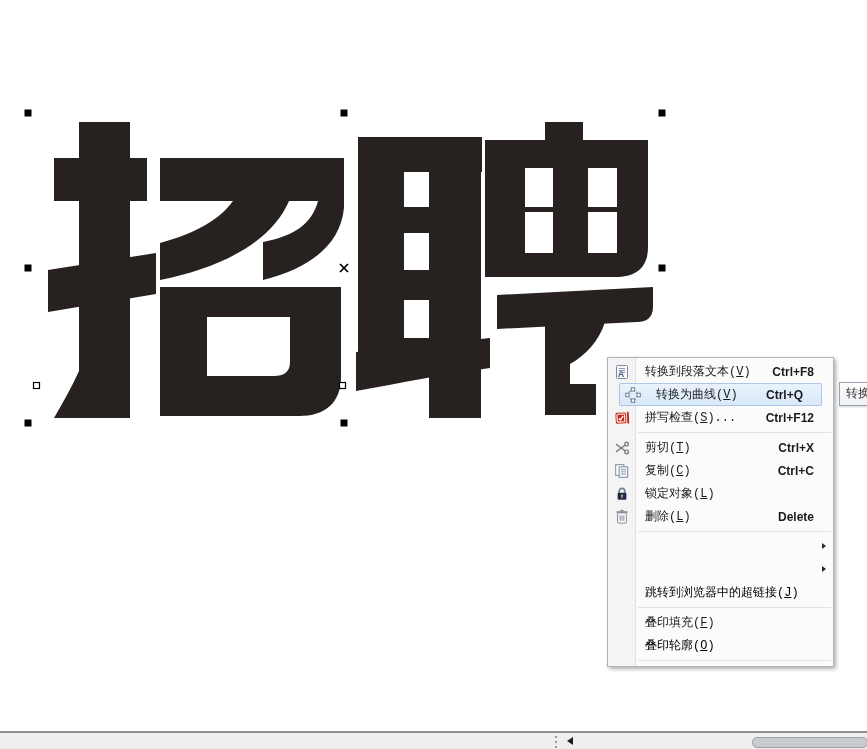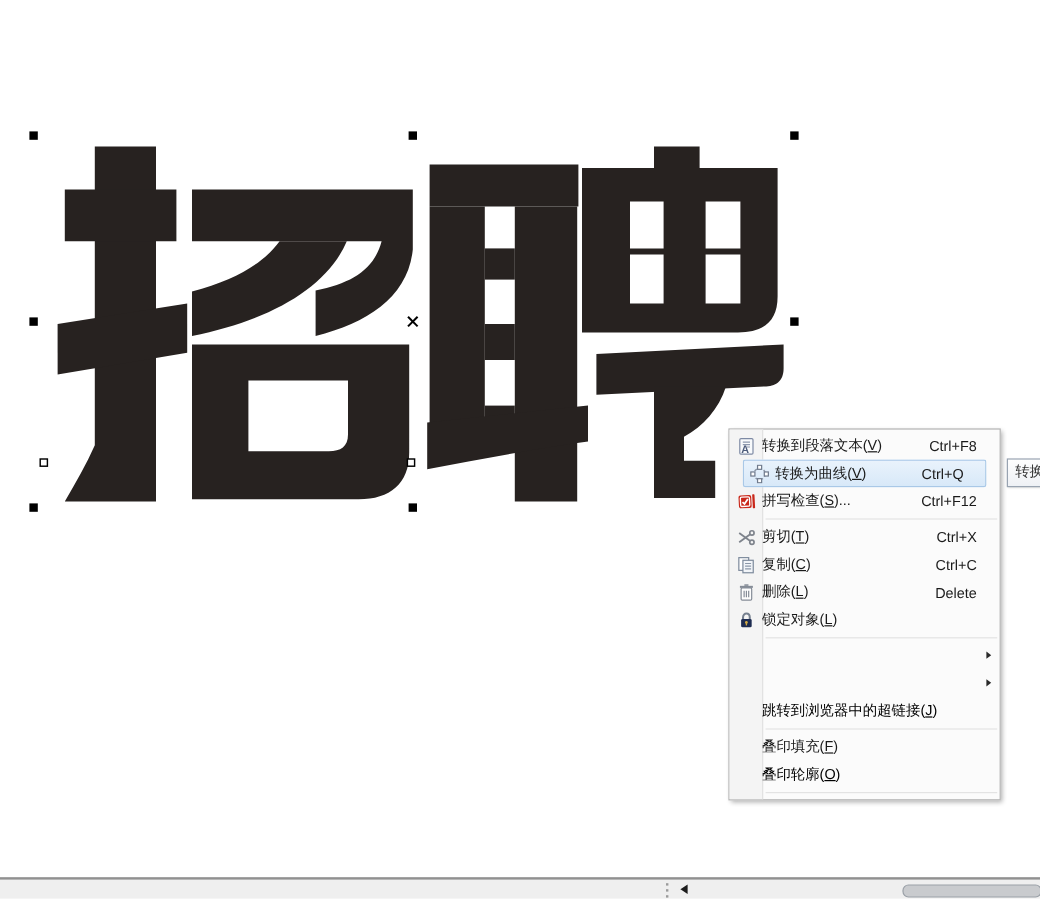--- a/index.html
+++ b/index.html
@@ -15,23 +15,23 @@
   
   .menu{
     position:absolute;left:607px;top:357px;width:227px;box-sizing:border-box;
     background:#fbfbfb;border:1px solid #b4b4b4;padding:2px 0;
     box-shadow:2px 2px 4px rgba(0,0,0,.32);z-index:3;font-size:12px;color:#1a1a1a;
   }
   .icon-col{position:absolute;left:0;top:0;bottom:0;width:27px;background:#f4f4f4;border-right:1px solid #e2e2e2;}
   .mi{position:relative;display:flex;align-items:center;height:23px;cursor:default;}
   .mi-icon{flex:0 0 27px;width:27px;display:flex;align-items:center;justify-content:center;}
   .mi-icon svg{display:block;}
-  .mi-label{flex:1 1 auto;white-space:nowrap;}
+  .mi-label{flex:1 1 auto;padding-left:10px;white-space:nowrap;font-family:Liberation Mono, monospace;}
   .mi-label u{text-decoration:underline;}
-  .mi-shortcut{padding-right:19px;white-space:nowrap;}
+  .mi-shortcut{padding-right:19px;white-space:nowrap;font-weight:bold;}
   .mi.disabled{color:#000000;}
   .mi.highlighted{
     background:linear-gradient(#eaf3fc,#d7e8f8);
     box-shadow:inset 0 0 0 1px #a9c8e7;border-radius:2px;margin:0 11px;
   }
   .mi-arrow{position:absolute;right:7px;top:8px;width:0;height:0;
     border-left:4.5px solid #2a2a2a;border-top:3.5px solid transparent;border-bottom:3.5px solid transparent;}
   .msep{height:1px;background:#e3e3e3;margin:3px 2px 3px 30px;}
   
   .tooltip{
@@ -174,42 +174,42 @@
             <line x1="6.9" y1="8.8" x2="11.9" y2="8.8" stroke="#8b97a8"></line>
             <line x1="6.9" y1="11" x2="11.9" y2="11" stroke="#8b97a8"></line>
           </svg>
         </span>
         <span class="mi-label">复制(<u>C</u>)</span>
         <span class="mi-shortcut">Ctrl+C</span>
       </div>
       <div class="mi">
         <span class="mi-icon">
           <svg width="16" height="16" viewBox="0 0 16 16">
+            <path d="M5.2,7 L5.2,5.4 C5.2,3.6 6.4,2.3 8,2.3 C9.6,2.3 10.8,3.6 10.8,5.4 L10.8,7" fill="none" stroke="#76808f" stroke-width="1.7"></path>
+            <rect x="3.6" y="6.8" width="8.8" height="7" rx="1.2" fill="#1d2b50"></rect>
+            <circle cx="8" cy="9.7" r="1.15" fill="#d2aa43"></circle>
+            <rect x="7.45" y="10.2" width="1.1" height="2" fill="#d2aa43"></rect>
+          </svg>
+        </span>
+        <span class="mi-label">锁定对象(<u>L</u>)</span>
+      </div>
+      <div class="mi">
+        <span class="mi-icon">
+          <svg width="16" height="16" viewBox="0 0 16 16">
             <rect x="3.6" y="3.9" width="8.8" height="10.2" rx="1" fill="#fdfdfd" stroke="#858c97"></rect>
             <line x1="6.1" y1="6.3" x2="6.1" y2="11.8" stroke="#858c97"></line>
             <line x1="8" y1="6.3" x2="8" y2="11.8" stroke="#858c97"></line>
             <line x1="9.9" y1="6.3" x2="9.9" y2="11.8" stroke="#858c97"></line>
             <rect x="2.6" y="2.2" width="10.8" height="1.7" fill="#858c97"></rect>
             <rect x="6.3" y="0.9" width="3.4" height="1.3" fill="#858c97"></rect>
           </svg>
         </span>
         <span class="mi-label">删除(<u>L</u>)</span>
         <span class="mi-shortcut">Delete</span>
       </div>
-      <div class="mi">
-        <span class="mi-icon">
-          <svg width="16" height="16" viewBox="0 0 16 16">
-            <path d="M5.2,7 L5.2,5.4 C5.2,3.6 6.4,2.3 8,2.3 C9.6,2.3 10.8,3.6 10.8,5.4 L10.8,7" fill="none" stroke="#76808f" stroke-width="1.7"></path>
-            <rect x="3.6" y="6.8" width="8.8" height="7" rx="1.2" fill="#1d2b50"></rect>
-            <circle cx="8" cy="9.7" r="1.15" fill="#d2aa43"></circle>
-            <rect x="7.45" y="10.2" width="1.1" height="2" fill="#d2aa43"></rect>
-          </svg>
-        </span>
-        <span class="mi-label">锁定对象(<u>L</u>)</span>
-      </div>
       <div class="msep"></div>
       <div class="mi">
         <span class="mi-icon"></span>
         <span class="mi-arrow"></span>
       </div>
       <div class="mi">
         <span class="mi-icon"></span>
         <span class="mi-arrow"></span>
       </div>
       <div class="mi disabled">

